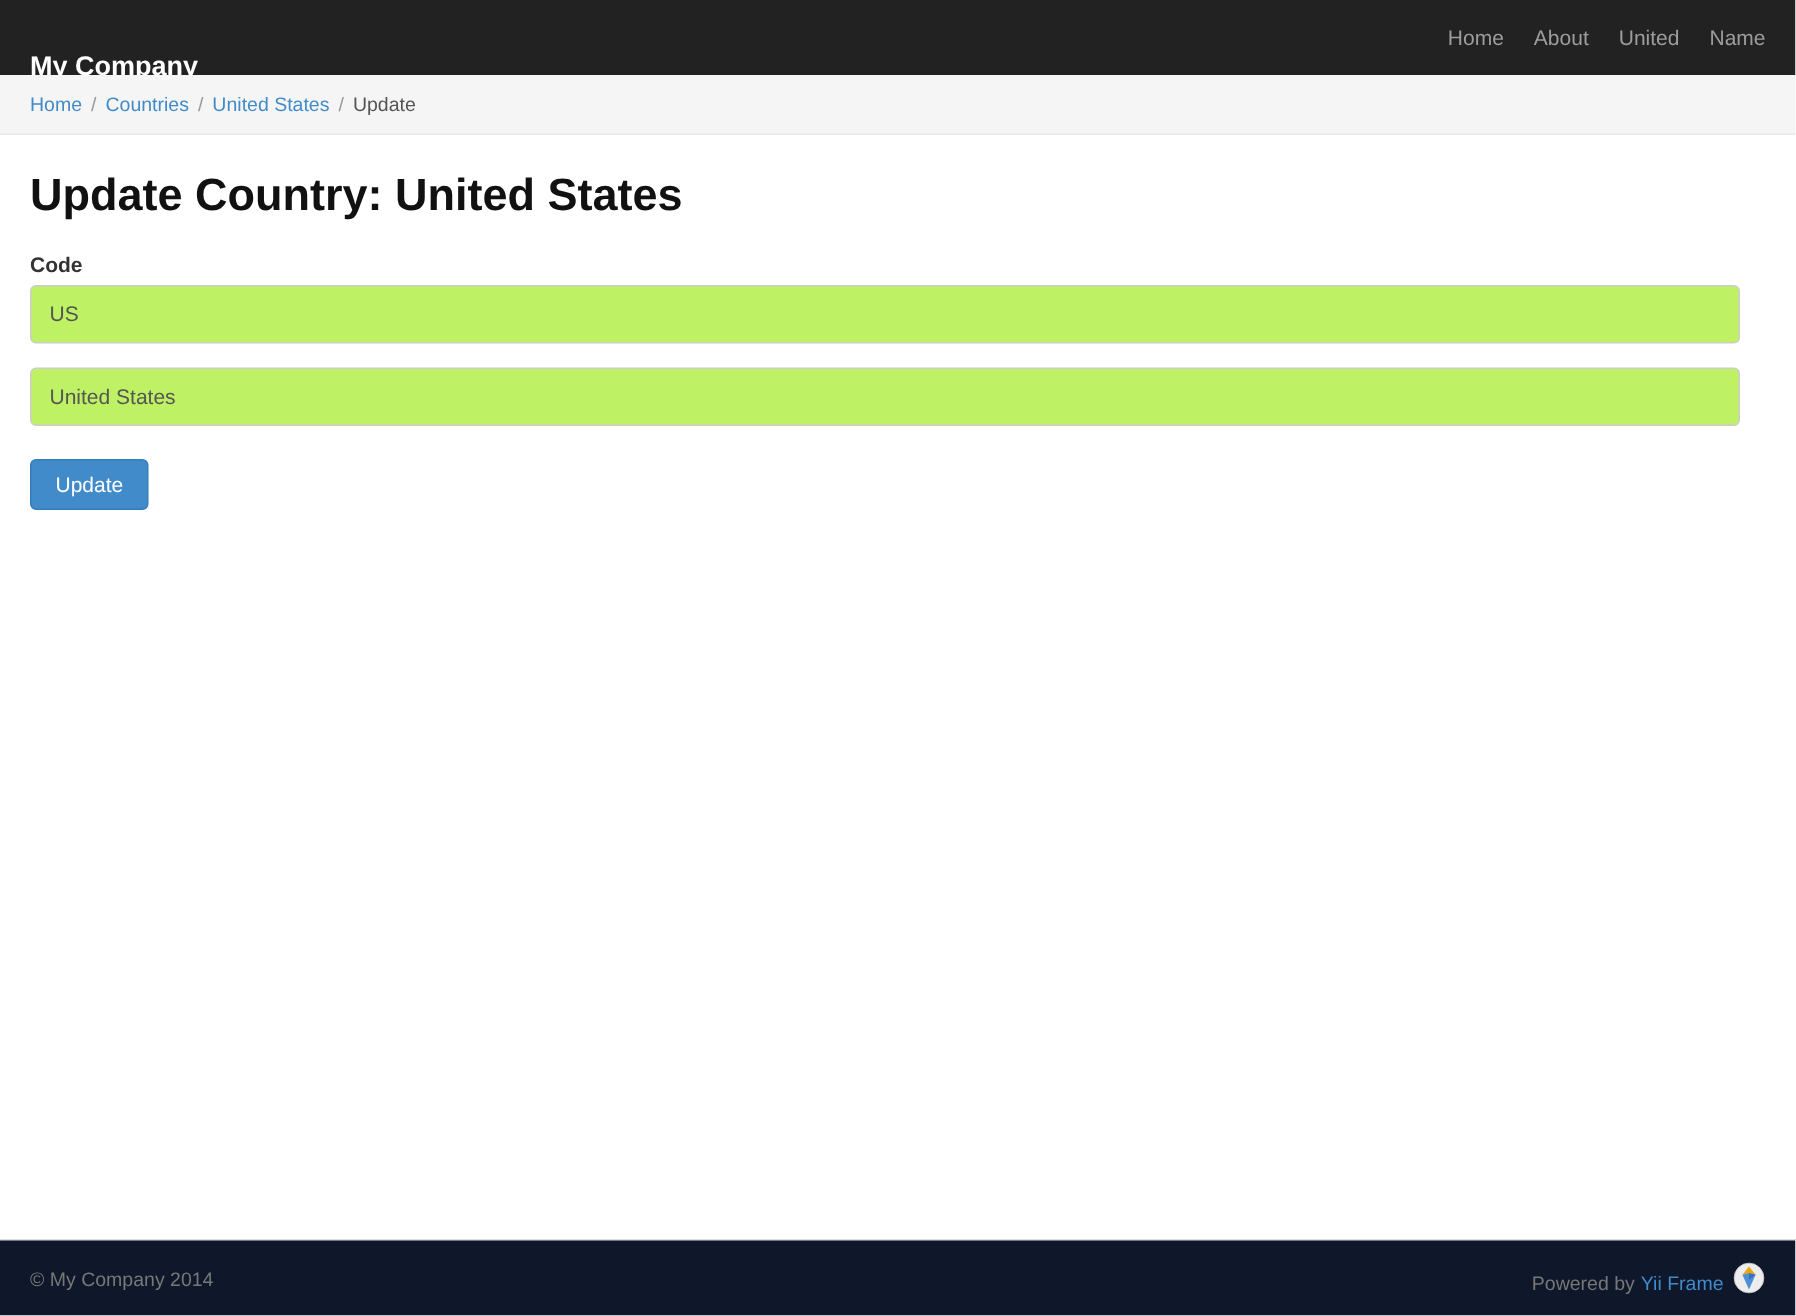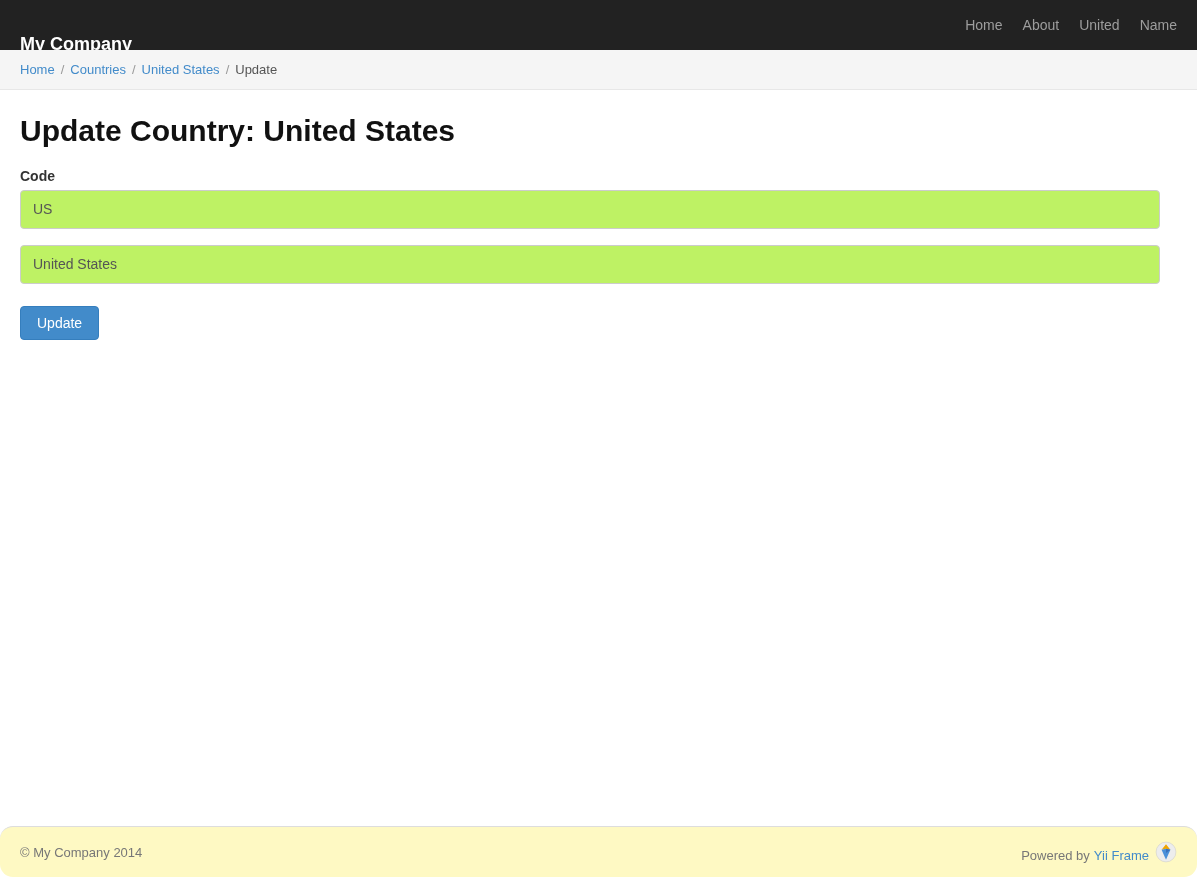--- a/index.html
+++ b/index.html
@@ -126,29 +126,28 @@
       border: 1px solid #357ebd;
       border-radius: 4px;
       cursor: pointer;
       text-align: center;
       white-space: nowrap;
       margin-top: 6px;
     }
 
     
     .footer {
-      background-color: #fef9c3;
+      background-color: #0f172a;
       border-top: 1px solid #ddd;
       padding: 14px 20px;
       display: flex;
       justify-content: space-between;
       align-items: center;
       font-size: 13px;
       color: #777;
-      border-radius: 13px;
     }
 
     .footer-brand {
       color: #777;
     }
 
     .footer-powered {
       display: flex;
       align-items: flex-end;
       gap: 4px;

